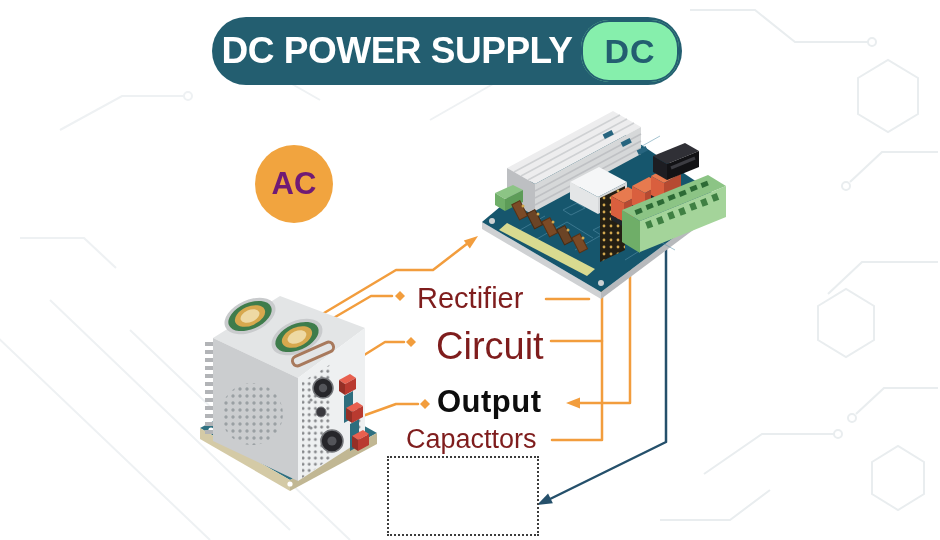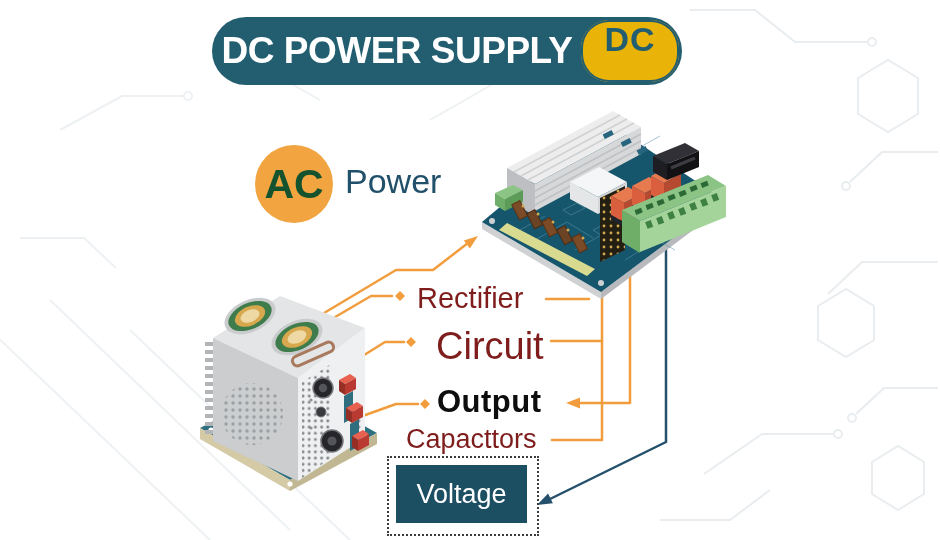--- a/index.html
+++ b/index.html
@@ -14,31 +14,31 @@
   #title-pill{
     left:212px;top:17px;width:470px;height:68px;border-radius:34px;
     background:#235e70;display:flex;align-items:center;
   }
   #title-text{
     flex:1;text-align:center;padding-right:100px;
     color:#ffffff;font-size:37px;font-weight:700;letter-spacing:-0.5px;white-space:nowrap;
   }
   #title-badge{
     position:absolute;right:3px;top:3px;width:98px;height:62px;border-radius:28px;
-    background:#eab308;display:flex;justify-content:center;
+    background:#86efac;display:flex;align-items:center;justify-content:center;
     box-shadow:0 0 0 2px #235e70 inset;
   }
   #title-badge span{color:#235e70;font-size:34px;font-weight:800;letter-spacing:1px;}
 
   
   #ac-circle{
     left:255px;top:145px;width:78px;height:78px;border-radius:50%;
     background:#f1a43f;display:flex;align-items:center;justify-content:center;
   }
-  #ac-circle span{color:#14532d;font-size:41px;font-weight:600;}
+  #ac-circle span{color:#701a75;font-size:31px;font-weight:600;}
   #power-label{left:345px;top:162px;color:#21506b;font-size:34px;font-weight:400;}
 
   
   .lbl{position:absolute;color:#7f1d1d;white-space:nowrap;}
   #lbl-rectifier{left:417px;top:282px;font-size:29px;}
   #lbl-circuit{left:436px;top:325px;font-size:38px;}
   #lbl-output{left:437px;top:384px;font-size:31px;font-weight:700;color:#0d0d0d;letter-spacing:.5px;}
   #lbl-capacitors{left:406px;top:424px;font-size:27px;}
 
   
@@ -113,21 +113,20 @@
   <div id="title-pill" class="abs layer3">
     <div id="title-text">DC POWER SUPPLY</div>
     <div id="title-badge">
       <span>DC</span>
     </div>
   </div>
 
   <div id="ac-circle" class="abs layer3">
     <span>AC</span>
   </div>
-  <div id="power-label" class="abs layer3">Power</div>
 
   <svg class="abs layer2" style="left:195px;top:288px;" width="185" height="218" viewBox="0 0 185 218">
     <defs>
       <pattern id="fanDots" width="7" height="7" patternUnits="userSpaceOnUse">
         <circle cx="3" cy="3" r="1.7" fill="#9aa0a3"></circle>
       </pattern>
       <pattern id="ventDots" width="6.2" height="6.2" patternUnits="userSpaceOnUse">
         <circle cx="2.6" cy="2.6" r="1.5" fill="#87898c"></circle>
       </pattern>
     </defs>
@@ -330,17 +329,14 @@
 
     <polygon points="24,140 112,186 120,179 32,133" fill="#d8da90"></polygon>
   </svg>
 
   <div id="lbl-rectifier" class="lbl layer3">Rectifier</div>
   <div id="lbl-circuit" class="lbl layer3">Circuit</div>
   <div id="lbl-capacitors" class="lbl layer3">Capacttors</div>
   <div id="lbl-output" class="lbl layer3">Output</div>
 
   <div id="voltage-outline" class="abs layer3"></div>
-  <div id="voltage-box" class="abs layer3">
-    <span>Voltage</span>
-  </div>
 
 </div>
 
 </body></html>

